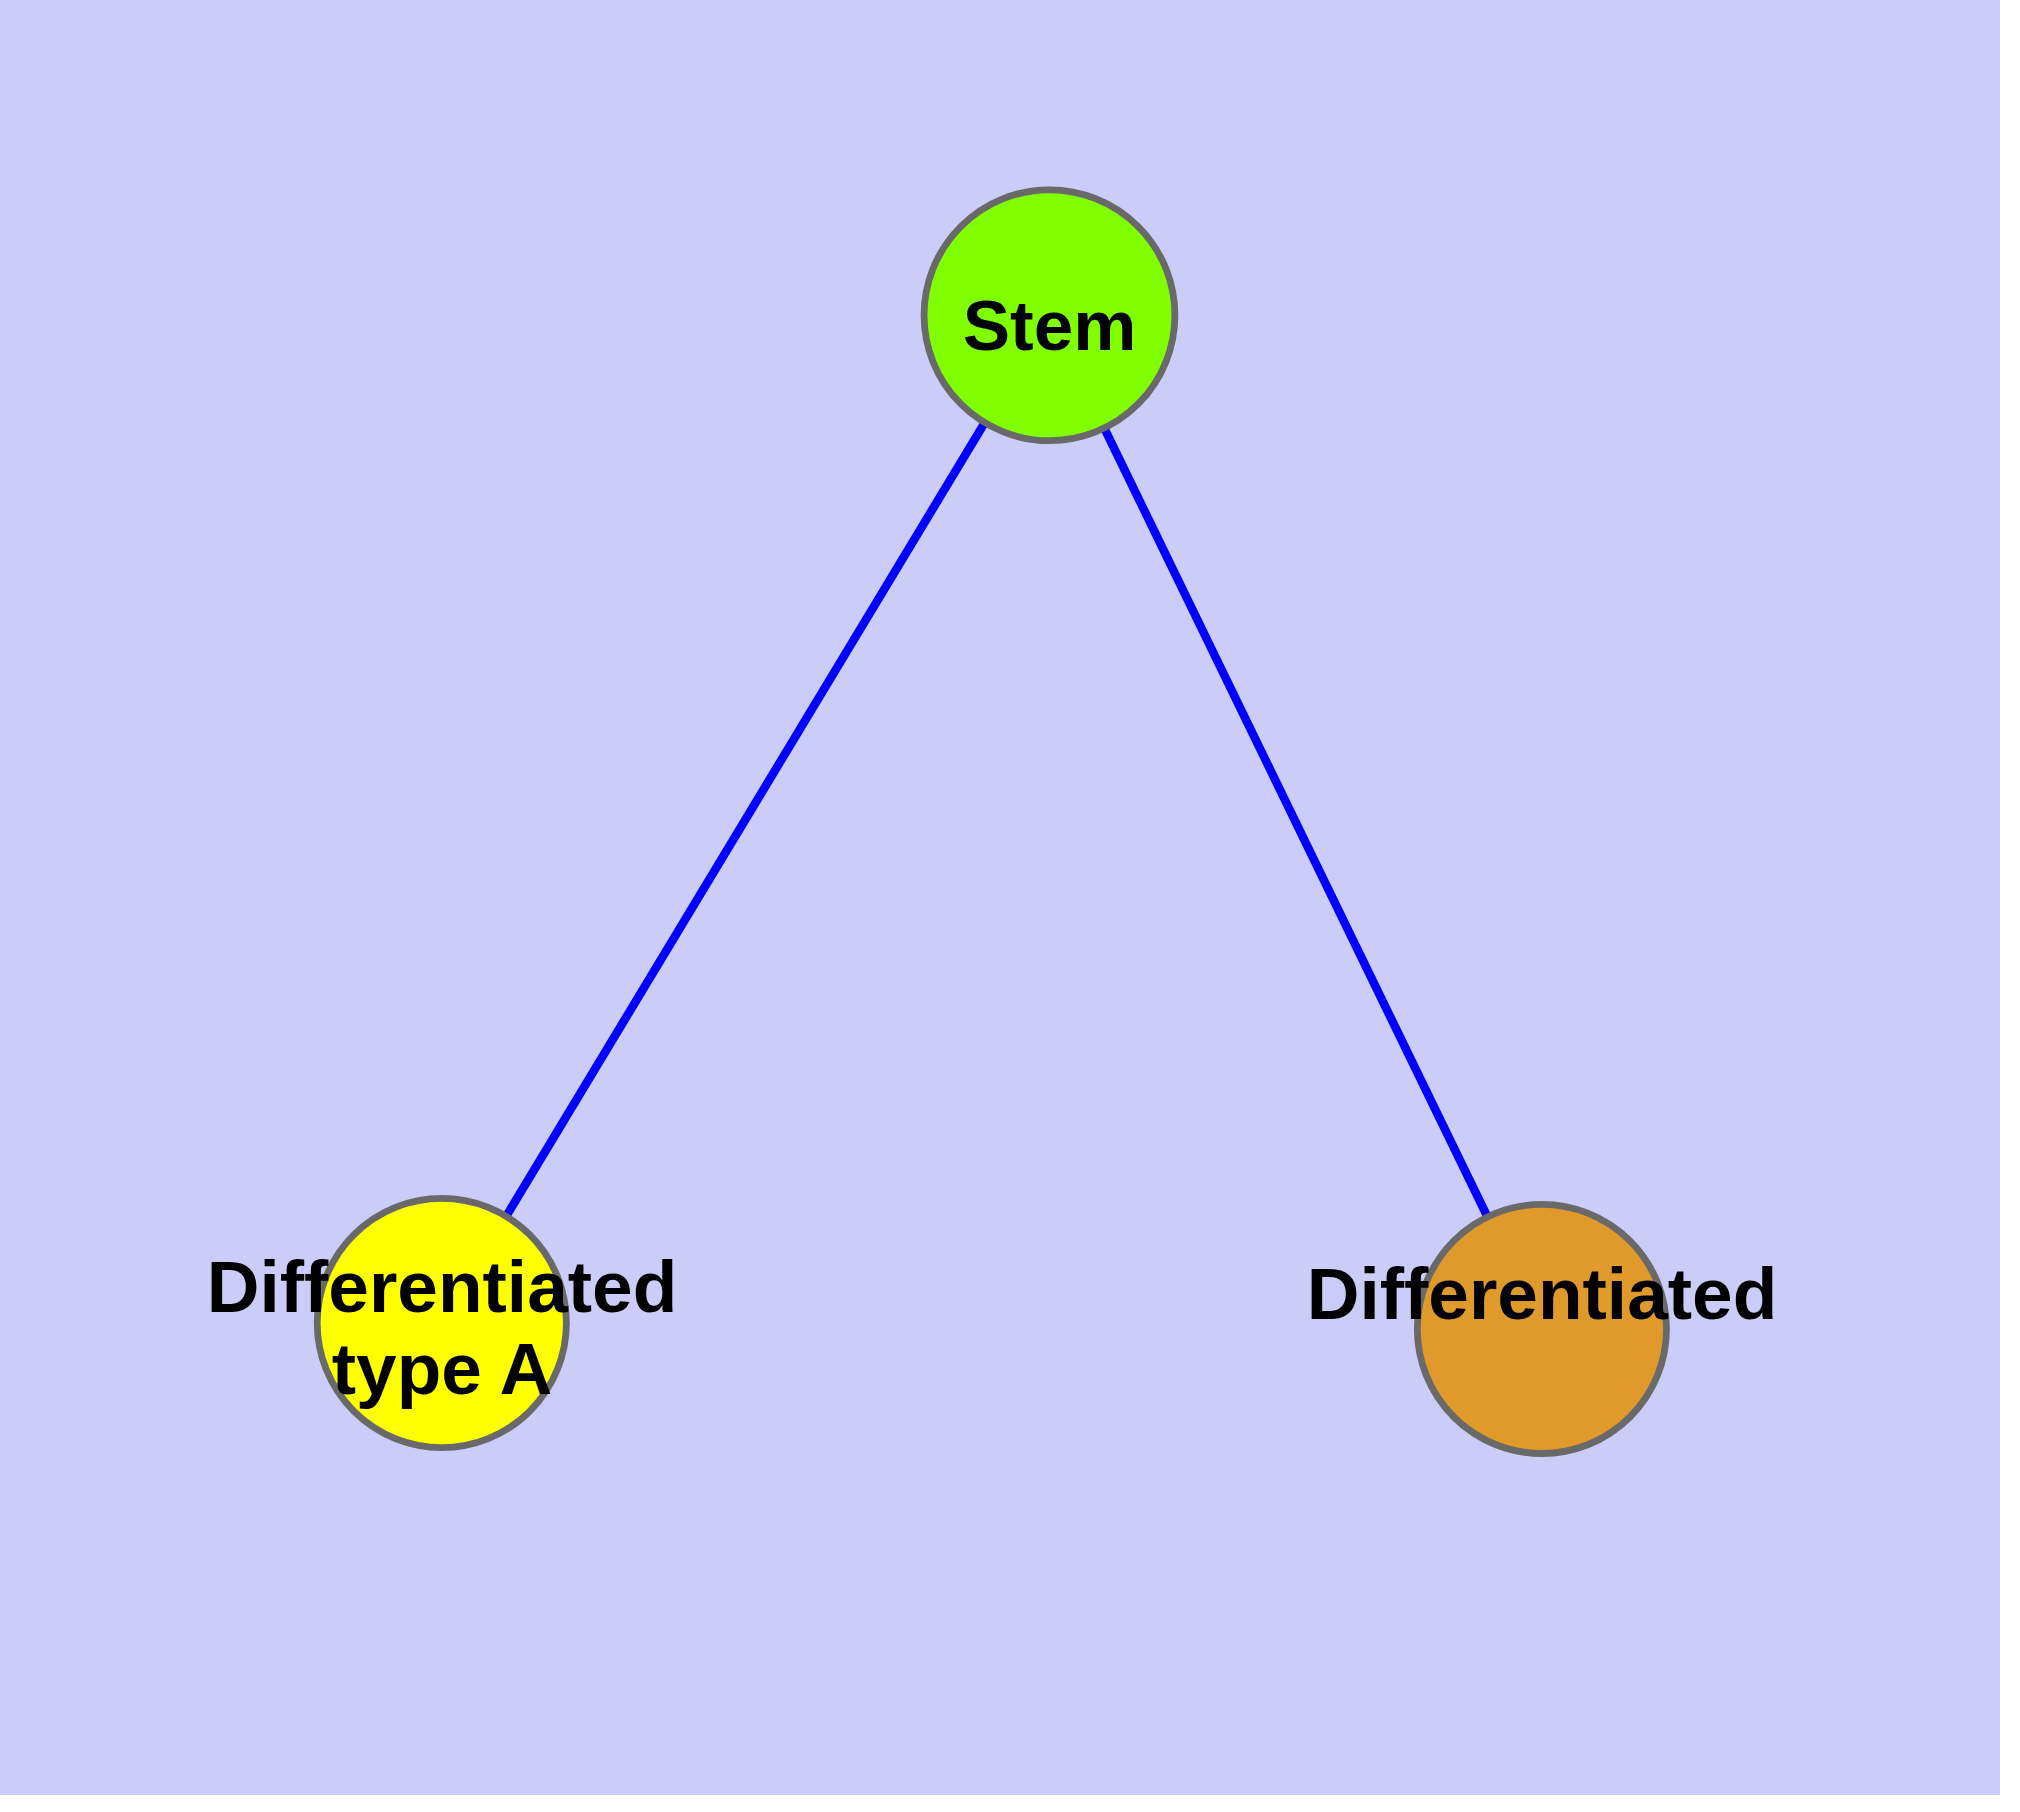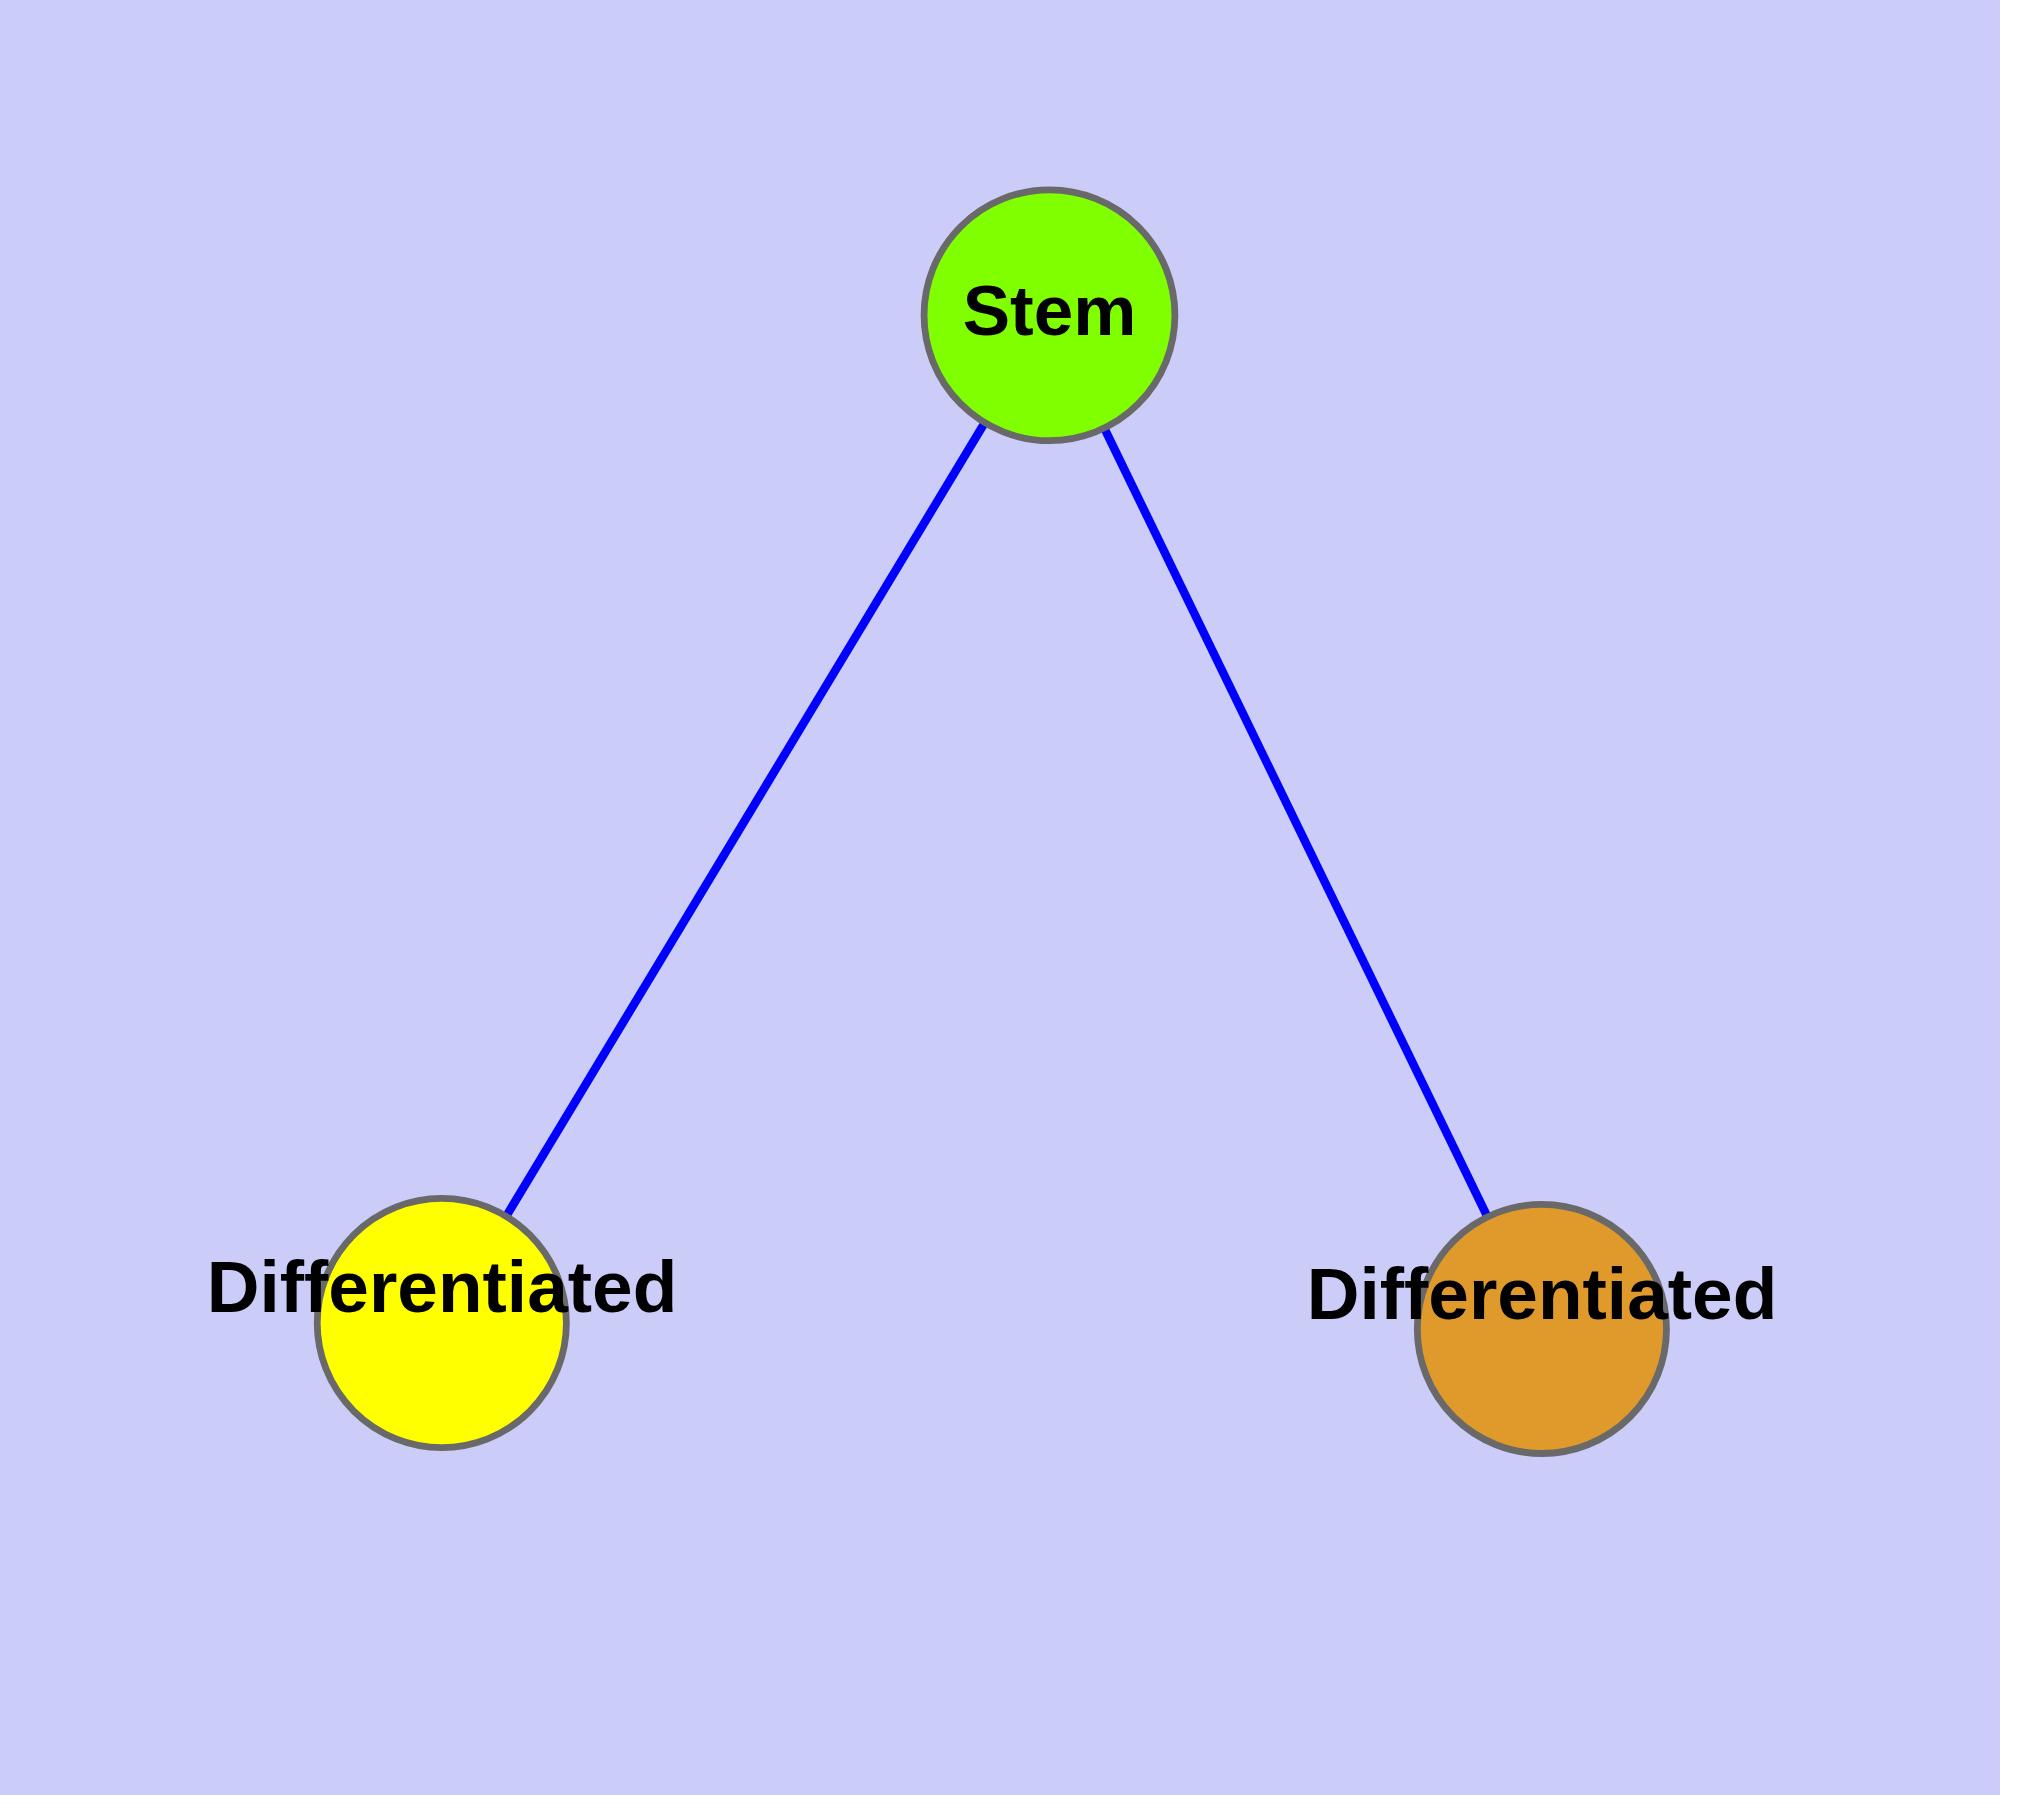--- a/index.html
+++ b/index.html
@@ -36,21 +36,21 @@
     color: #000000;
     font-weight: bold;
     line-height: 1.12;
     white-space: nowrap;
     pointer-events: none;
     -webkit-font-smoothing: antialiased;
   }
   .label-stem {
     font-size: 71px;
     left: 795px;
-    top: 271px;
+    top: 286px;
     width: 509px;
   }
   .label-a {
     font-size: 73px;
     left: 103px;
     top: 1246px;
     width: 678px;
   }
   .label-b {
     font-size: 73px;
@@ -79,20 +79,21 @@
       <circle cx="1819" cy="1568" r="147" fill="#e09a2b" stroke="#696969" stroke-width="8"></circle>
     </g>
   </svg>
 
   <div class="node-label-block label-stem">
     <div>Stem</div>
   </div>
 
   <div class="node-label-block label-a">
     <div>Differentiated</div>
+    <div>type A</div>
   </div>
 
   <div class="node-label-block label-b">
     <div>Differentiated</div>
   </div>
 
 </div>
 
 
 </body></html>

